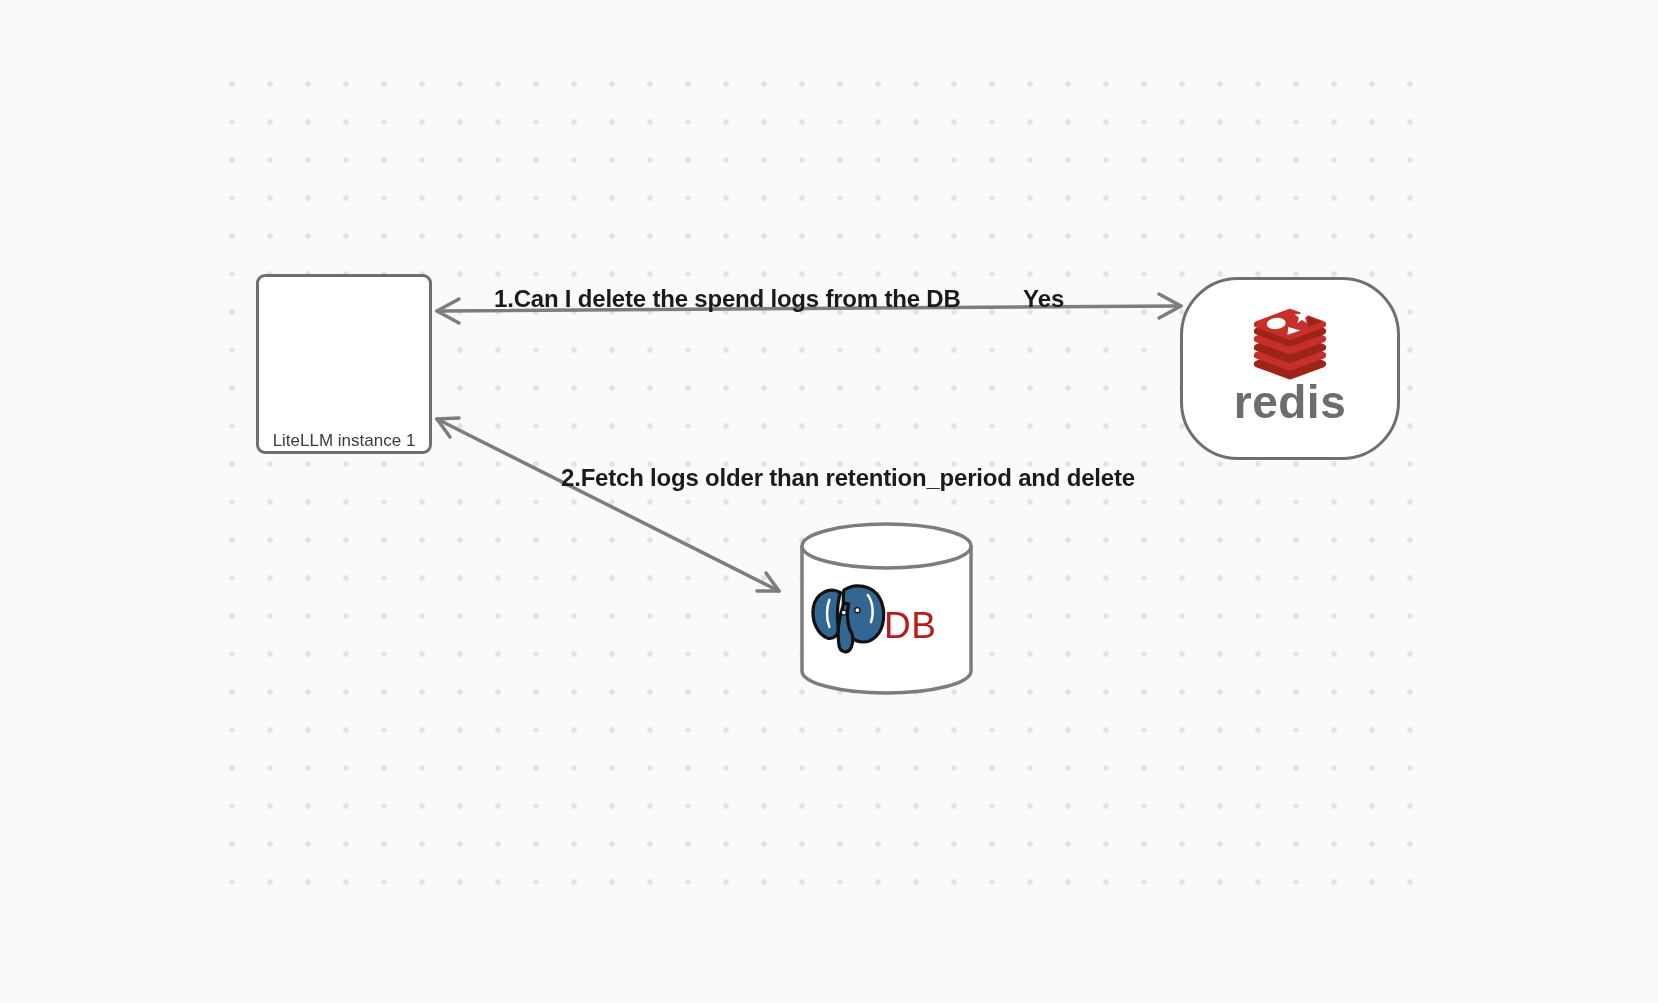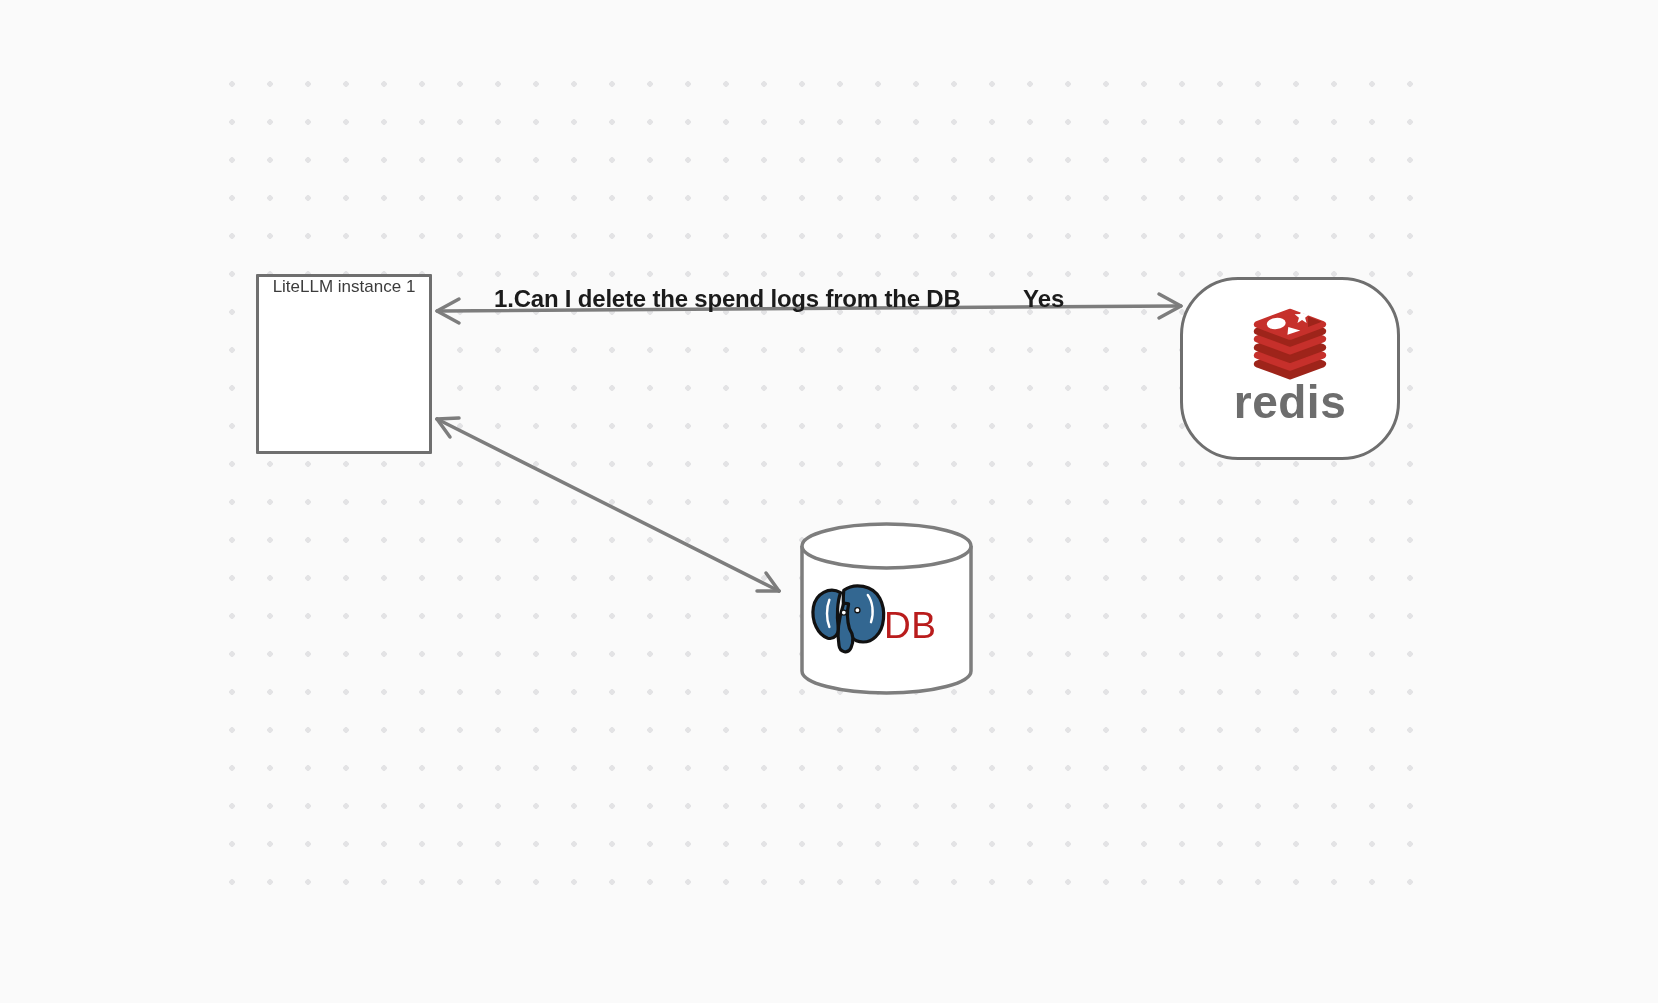--- a/index.html
+++ b/index.html
@@ -10,21 +10,21 @@
   *{box-sizing:border-box;margin:0;padding:0}
   html,body{width:1658px;height:1003px;background:var(--background);
     font-family:"Liberation Sans", sans-serif;}
   .canvas{position:relative;width:1658px;height:1003px;overflow:hidden;background:var(--background);}
   .dots{position:absolute;left:213px;top:65px;width:1216px;height:836px;
     background-image:radial-gradient(circle at 19px 19px, var(--dot) 2.6px, transparent 3px);
     background-size:38px 38px;}
   .edges{position:absolute;left:0;top:0;width:1658px;height:1003px;pointer-events:none;}
   .edges line{stroke:var(--arrow);stroke-width:3.5;stroke-linecap:round;fill:none;}
   .node{position:absolute;background:var(--node-fill);border:3px solid var(--node-border);}
-  .ibox{width:176px;height:180px;border-radius:1px;display:flex;align-items:flex-start;justify-content:center;}
+  .ibox{width:176px;height:180px;border-radius:9px;display:flex;align-items:flex-end;justify-content:center;}
   .ibox span{font-size:17px;color:var(--node-text);}
   .redis-node{left:1180px;top:277px;width:220px;height:183px;border-radius:58px;
     display:flex;flex-direction:column;align-items:center;justify-content:flex-start;}
   .redis-node svg{margin-top:27px;}
   .redis-word{font-size:46px;font-weight:700;color:var(--redis-wordmark-gray);
     line-height:1;margin-top:-4px;letter-spacing:0.5px;}
   .db-node{position:absolute;left:798px;top:520px;width:177px;height:177px;}
   .db-node .cyl{position:absolute;left:0;top:0;}
   .db-node .eleph{position:absolute;left:9px;top:61px;}
   .db-label{position:absolute;left:86px;top:85px;font-size:37px;color:#b91c1c;letter-spacing:0.5px;}
@@ -103,14 +103,17 @@
       <circle cx="46" cy="38" r="3.2" fill="#ffffff" stroke="#111111" stroke-width="1.6"></circle>
       <circle cx="63" cy="35" r="3.2" fill="#ffffff" stroke="#111111" stroke-width="1.6"></circle>
     </svg>
     <span class="db-label">DB</span>
   </div>
 
   <div class="edge-label" style="left:494px;top:285px;">
     <span>1.</span><span class="txt">Can I delete the spend logs from the DB</span>
   </div>
   <div class="edge-response" style="left:1023px;top:285px;">Yes</div>
+  <div class="edge-label" style="left:561px;top:464px;">
+    <span>2.</span><span class="txt">Fetch logs older than retention_period and delete</span>
+  </div>
 
 </div>
 
 </body></html>

